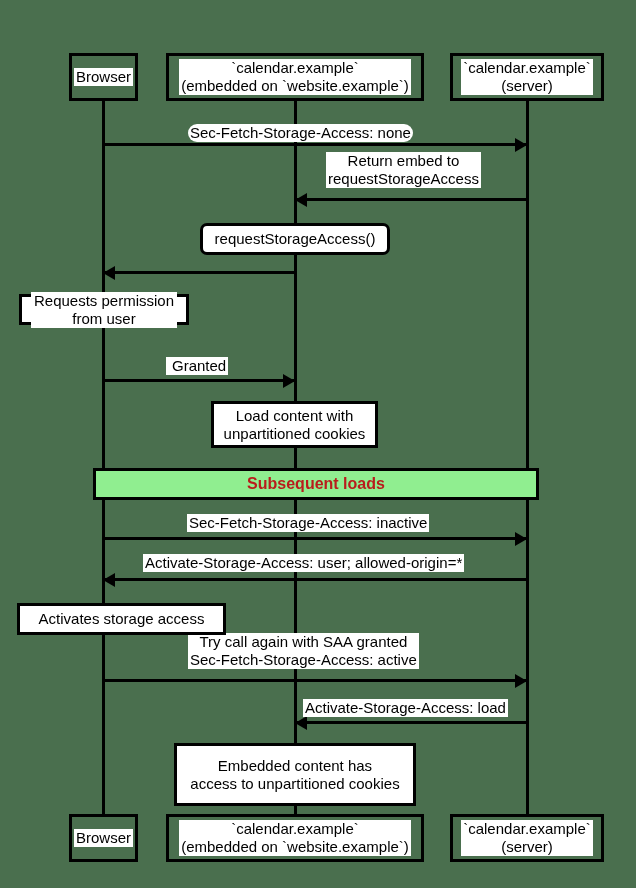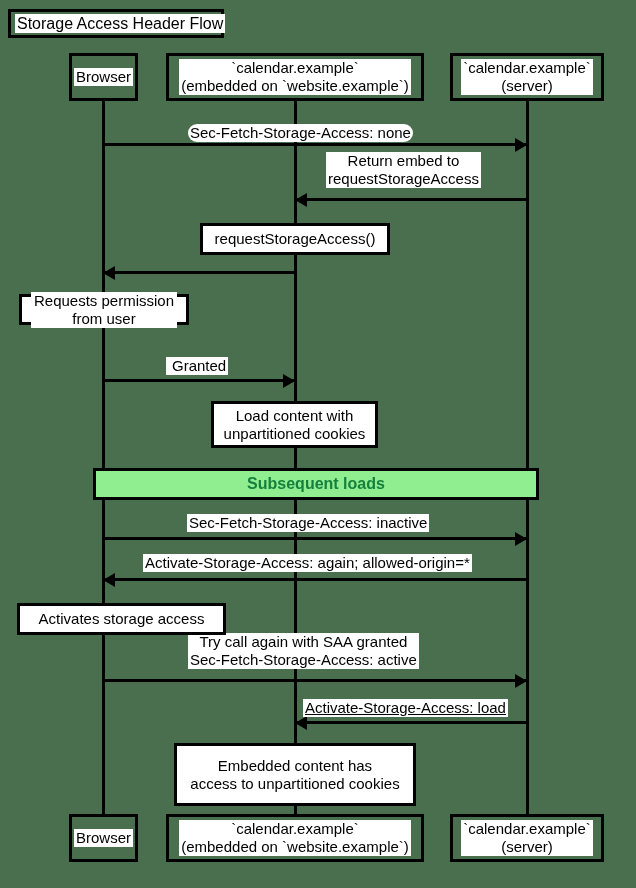--- a/index.html
+++ b/index.html
@@ -105,36 +105,33 @@
   }
   .band {
     position: absolute;
     box-sizing: border-box;
     border: 3px solid #000;
     display: flex;
     align-items: center;
     justify-content: center;
   }
   .band-text {
-    color: #15803d;
+    color: #b91c1c;
     font-size: 16px;
     font-weight: bold;
     white-space: pre;
   }
 </style>
 </head>
 <body>
 
 <div id="diagram-root">
     <div class="lifeline" style="left: 102px; top: 101px; height: 713px; background: rgb(0, 0, 0);"></div>
     <div class="lifeline" style="left: 294px; top: 101px; height: 713px; background: rgb(0, 0, 0);"></div>
     <div class="lifeline" style="left: 526px; top: 101px; height: 713px; background: rgb(0, 0, 0);"></div>
-    <div class="title-box" style="left: 8px; top: 9px; width: 216px; height: 29px;">
-      <span class="title-text">Storage Access Header Flow</span>
-    </div>
     <div class="participant-box" style="left: 69px; top: 53px; width: 69px; height: 48px;">
       <span class="participant-label">Browser</span>
     </div>
     <div class="participant-box" style="left: 69px; top: 814px; width: 69px; height: 48px;">
       <span class="participant-label">Browser</span>
     </div>
     <div class="participant-box" style="left: 166px; top: 53px; width: 258px; height: 48px;">
       <span class="participant-label">`calendar.example`
 (embedded on `website.example`)</span>
     </div>
@@ -160,29 +157,29 @@
     <div class="arrow-line" style="left: 103px; width: 192px; top: 271px; background: rgb(0, 0, 0);"></div>
     <div class="arrow-head left" style="top: 265.5px; left: 103px;"></div>
     <div class="arrow-line" style="left: 103px; width: 192px; top: 379px; background: rgb(0, 0, 0);"></div>
     <div class="arrow-head right" style="top: 373.5px; left: 283px;"></div>
     <div class="msg-label" style="left: 166px; top: 357px; padding-left: 6px;">Granted</div>
     <div class="arrow-line" style="left: 103px; width: 424px; top: 537px; background: rgb(0, 0, 0);"></div>
     <div class="arrow-head right" style="top: 531.5px; left: 515px;"></div>
     <div class="msg-label" style="left: 187px; top: 514px;">Sec-Fetch-Storage-Access: inactive</div>
     <div class="arrow-line" style="left: 103px; width: 424px; top: 578px; background: rgb(0, 0, 0);"></div>
     <div class="arrow-head left" style="top: 572.5px; left: 103px;"></div>
-    <div class="msg-label" style="left: 143px; top: 554px;">Activate-Storage-Access: again; allowed-origin=*</div>
+    <div class="msg-label" style="left: 143px; top: 554px;">Activate-Storage-Access: user; allowed-origin=*</div>
     <div class="arrow-line" style="left: 103px; width: 424px; top: 679px; background: rgb(0, 0, 0);"></div>
     <div class="arrow-head right" style="top: 673.5px; left: 515px;"></div>
     <div class="msg-label" style="left: 188px; top: 633px;">Try call again with SAA granted
 Sec-Fetch-Storage-Access: active</div>
     <div class="arrow-line" style="left: 295px; width: 232px; top: 721px; background: rgb(0, 0, 0);"></div>
     <div class="arrow-head left" style="top: 715.5px; left: 295px;"></div>
-    <div class="msg-label" style="left: 303px; top: 699px; text-decoration: underline;">Activate-Storage-Access: load</div>
-    <div class="note-box" style="left: 200px; top: 223px; width: 190px; height: 32px;">
+    <div class="msg-label" style="left: 303px; top: 699px;">Activate-Storage-Access: load</div>
+    <div class="note-box" style="left: 200px; top: 223px; width: 190px; height: 32px; border-radius: 7px;">
       <span class="note-text">requestStorageAccess()</span>
     </div>
     <div class="note-box" style="left: 19px; top: 294px; width: 170px; height: 31px;">
       <span class="note-text">Requests permission
 from user</span>
     </div>
     <div class="note-box" style="left: 211px; top: 401px; width: 167px; height: 47px;">
       <span class="note-text">Load content with
 unpartitioned cookies</span>
     </div>

